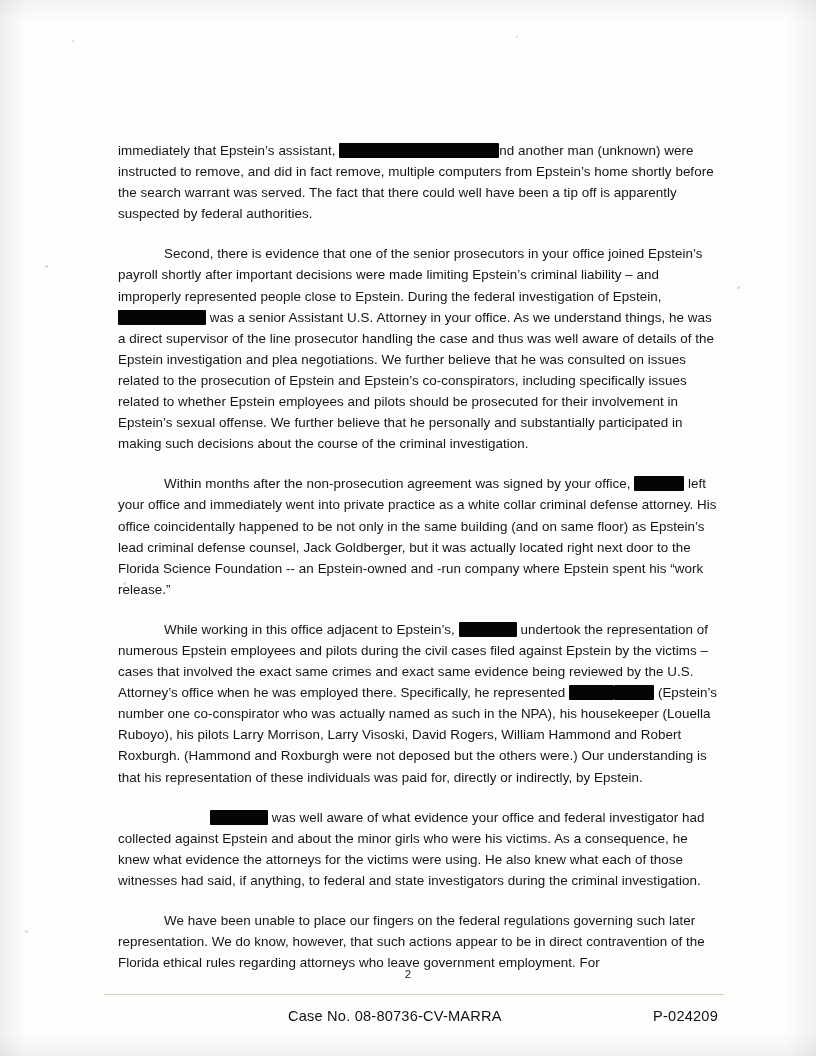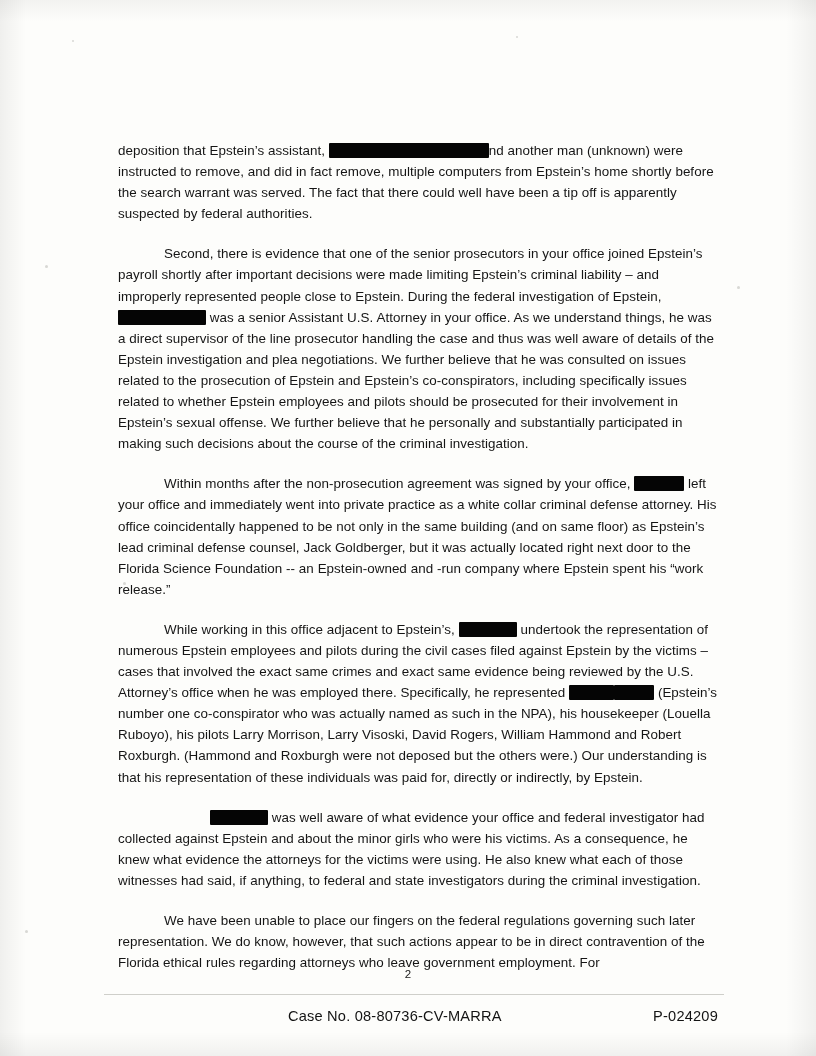--- a/index.html
+++ b/index.html
@@ -102,21 +102,21 @@
   <span class="speck" style="left:737px;top:286px;width:3px;height:3px;"></span>
   <span class="speck" style="left:123px;top:582px;width:3px;height:3px;"></span>
   <span class="speck" style="left:25px;top:930px;width:3px;height:3px;"></span>
   <span class="speck" style="left:700px;top:941px;width:3px;height:3px;"></span>
   <span class="speck" style="left:72px;top:40px;width:2px;height:2px;"></span>
   <span class="speck" style="left:516px;top:36px;width:2px;height:2px;"></span>
 
   <div class="body-text">
 
     <p class="para noindent">
-      <span>deposition that Epstein’s assistant, </span><span class="redact r-w160"></span><span>nd another man (unknown) were instructed to remove, and did in fact remove, multiple computers from Epstein’s home shortly before the search warrant was served.  The fact that there could well have been a tip off is apparently suspected by federal authorities.</span>
+      <span>immediately that Epstein’s assistant, </span><span class="redact r-w160"></span><span>nd another man (unknown) were instructed to remove, and did in fact remove, multiple computers from Epstein’s home shortly before the search warrant was served.  The fact that there could well have been a tip off is apparently suspected by federal authorities.</span>
     </p>
 
     <p class="para">
       <span>Second, there is evidence that one of the senior prosecutors in your office joined Epstein’s payroll shortly after important decisions were made limiting Epstein’s criminal liability – and improperly represented people close to Epstein.  During the federal investigation of Epstein, </span><span class="redact r-w88"></span><span> was a senior Assistant U.S. Attorney in your office.  As we understand things, he was a direct supervisor of the line prosecutor handling the case and thus was well aware of details of the Epstein investigation and plea negotiations.  We further believe that he was consulted on issues related to the prosecution of Epstein and Epstein’s co-conspirators, including specifically issues related to whether Epstein employees and pilots should be prosecuted for their involvement in Epstein’s sexual offense.  We further believe that he personally and substantially participated in making such decisions about the course of the criminal investigation.</span>
     </p>
 
     <p class="para">
       <span>Within months after the non-prosecution agreement was signed by your office, </span><span class="redact r-w50"></span><span> left your office and immediately went into private practice as a white collar criminal defense attorney.   His office coincidentally happened to be not only in the same building (and on same floor) as Epstein’s lead criminal defense counsel, Jack Goldberger, but it was actually located right next door to the Florida Science Foundation -- an Epstein-owned and -run company where Epstein spent his “work release.”</span>
     </p>
 

